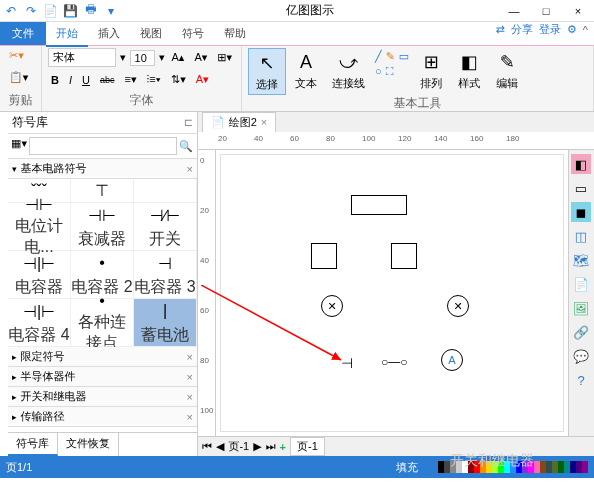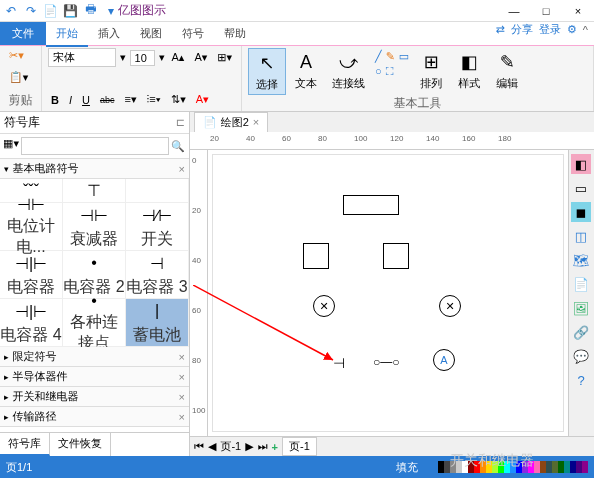--- a/index.html
+++ b/index.html
@@ -2,21 +2,21 @@
 <html><head>
 <meta charset="utf-8">
 <style>
 * { margin: 0; padding: 0; box-sizing: border-box; font-family: "Microsoft YaHei", sans-serif; }
 body { width: 594px; height: 500px; background: #fff; font-size: 11px; overflow: hidden; position: relative; }
 
 
 .titlebar { height: 22px; background: #fff; display: flex; align-items: center; padding: 0 4px; border-bottom: 1px solid #ddd; }
 .qat { display: flex; gap: 6px; align-items: center; }
 .qat-icon { width: 14px; height: 14px; display: inline-flex; align-items: center; justify-content: center; font-size: 12px; cursor: pointer; }
-.title-center { flex: 1; font-size: 12px; color: #701a75; }
+.title-center { flex: 1; text-align: center; font-size: 12px; color: #000000; }
 .win-controls { display: flex; gap: 8px; }
 .win-btn { width: 24px; height: 18px; display: flex; align-items: center; justify-content: center; cursor: pointer; font-size: 11px; }
 
 
 .menubar { height: 24px; display: flex; align-items: flex-start; border-bottom: 1px solid #f9a8d4; }
 .file-tab { background: #2b7cd3; color: #fff; padding: 4px 12px; display: flex; align-items: center; cursor: pointer; }
 .menu-item { padding: 4px 10px; display: flex; align-items: center; cursor: pointer; color: #444; }
 .menu-item.active { border-bottom: 2px solid #2b7cd3; color: #2b7cd3; }
 .menu-right { margin-left: auto; display: flex; align-items: center; gap: 6px; padding-right: 6px; }
 .login-link { color: #2b7cd3; cursor: pointer; }
@@ -26,21 +26,21 @@
 .ribbon-group { border-right: 1px solid #ddd; padding: 2px 6px; display: flex; flex-direction: column; justify-content: space-between; }
 .ribbon-group-label { text-align: center; font-size: 12px; color: #666; }
 .ribbon-row { display: flex; gap: 4px; align-items: center; margin-bottom: 2px; }
 .ribbon-btn { padding: 1px 3px; cursor: pointer; font-size: 11px; }
 .font-select { border: 1px solid #ccc; padding: 1px 4px; background: #fff; font-size: 11px; }
 .big-btn { display: flex; flex-direction: column; align-items: center; padding: 2px 6px; cursor: pointer; gap: 2px; }
 .big-btn .icon { width: 24px; height: 24px; display: flex; align-items: center; justify-content: center; font-size: 18px; }
 .big-btn.selected { background: #cfe5f7; border: 1px solid #7ab2e0; }
 
 
-.main { display: flex; height: 344px; }
+.main { display: flex; height: 344px; padding-left: 8px; }
 
 
 .symlib { width: 190px; border-right: 1px solid #ccc; display: flex; flex-direction: column; background: #fff; }
 .symlib-header { display: flex; align-items: center; padding: 2px 4px; border-bottom: 1px solid #ddd; }
 .symlib-title { flex: 1; font-size: 12px; }
 .symlib-search { display: flex; padding: 3px; gap: 2px; border-bottom: 1px solid #ddd; }
 .symlib-search input { flex: 1; border: 1px solid #ccc; padding: 2px; font-size: 11px; }
 .search-icon { width: 20px; display: flex; align-items: center; justify-content: center; color: #2b7cd3; cursor: pointer; }
 .category-header { display: flex; align-items: center; padding: 2px 4px; border-bottom: 1px solid #ddd; background: #fafafa; cursor: pointer; }
 .category-header .arrow { margin-right: 4px; font-size: 9px; }
@@ -144,20 +144,21 @@
     <div class="ribbon-row">
       <span class="ribbon-btn" style="font-weight:bold">B</span>
       <span class="ribbon-btn" style="font-style:italic">I</span>
       <span class="ribbon-btn" style="text-decoration:underline">U</span>
       <span class="ribbon-btn" style="text-decoration:line-through;font-size:9px">abc</span>
       <span class="ribbon-btn">≡▾</span>
       <span class="ribbon-btn">⫶≡▾</span>
       <span class="ribbon-btn">⇅▾</span>
       <span class="ribbon-btn" style="color:red">A▾</span>
     </div>
+    <div class="ribbon-group-label">字体</div>
   </div>
   <div class="ribbon-group" style="flex:1">
     <div style="display:flex;gap:2px;height:48px">
       <div class="big-btn selected">
           <span class="icon">↖</span>
           <span>选择</span>
         </div>
       <div class="big-btn">
           <span class="icon">A</span>
           <span>文本</span>

